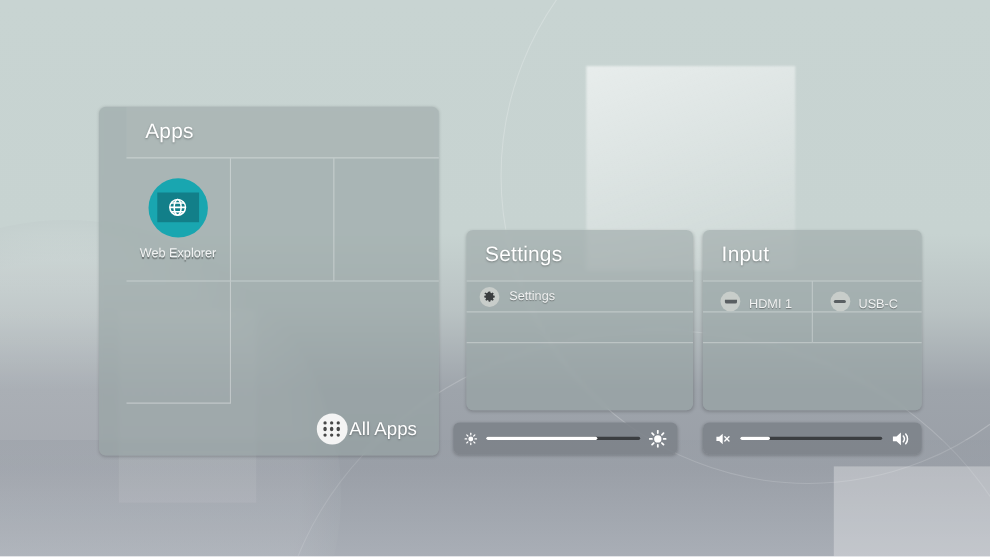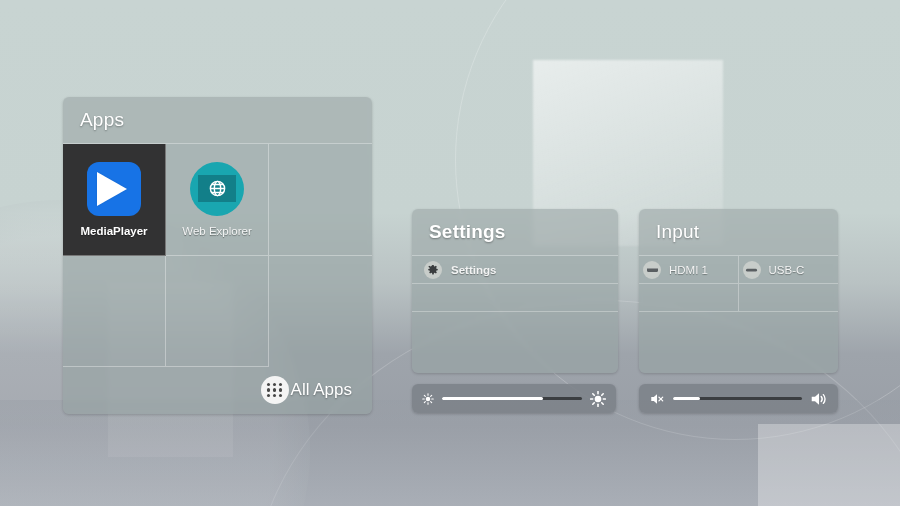--- a/index.html
+++ b/index.html
@@ -79,21 +79,21 @@
     padding-left: 17px;
     color: #ffffff;
     font-size: 19px;
     letter-spacing: .2px;
     text-shadow: 0 1px 2px rgba(0,0,0,.35);
     border-bottom: 1px solid rgba(255,255,255,.32);
     background: rgba(255,255,255,.045);
   }
 
   
-  #apps-panel { left: 63px; top: 97px; width: 309px; height: 317px; }
+  #apps-panel { left: 90px; top: 97px; width: 309px; height: 317px; padding-left: 25px; }
   #apps-grid {
     display: grid;
     grid-template-columns: repeat(3, 1fr);
     grid-template-rows: repeat(2, 1fr);
     height: 223px;
   }
   .app-tile {
     display: flex;
     flex-direction: column;
     align-items: center;
@@ -163,21 +163,21 @@
     align-content: center;
     justify-content: center;
   }
   #all-apps-dots i { background: #474747; border-radius: 50%; display:block; }
   #all-apps-label {
     color: #ffffff; font-size: 17px;
     text-shadow: 0 1px 2px rgba(0,0,0,.35);
   }
 
   
-  #settings-panel { left: 412px; top: 209px; width: 206px; height: 164px; font-weight: bold; }
+  #settings-panel { left: 424px; top: 209px; width: 206px; height: 164px; }
   .list-row {
     height: 28px;
     display: flex;
     align-items: center;
     gap: 9px;
     padding-left: 12px;
     border-bottom: 1px solid rgba(255,255,255,.30);
     cursor: pointer;
   }
   .list-row .row-label {
@@ -198,23 +198,23 @@
 
   
   #input-panel { left: 639px; top: 209px; width: 199px; height: 164px; }
   #input-grid {
     display: grid;
     grid-template-columns: 1fr 1fr;
     grid-template-rows: 28px 28px 28px;
   }
   .input-cell {
     display: flex;
-    align-items: center;
+    align-items: flex-end;
     gap: 8px;
-    padding-left: 4px;
+    padding-left: 16px;
     border-right: 1px solid rgba(255,255,255,.30);
     border-bottom: 1px solid rgba(255,255,255,.30);
     cursor: pointer;
   }
   .input-cell:nth-child(2n) { border-right: none; }
   .input-cell .row-label {
     color: #f2f3f3; font-size: 11.5px;
     text-shadow: 0 1px 1px rgba(0,0,0,.35);
     white-space: nowrap;
   }
@@ -260,29 +260,20 @@
   <div class="bg-shape" id="bg-band-bottom"></div>
   <div class="bg-shape" id="bg-card"></div>
   <div class="bg-shape" id="bg-block-left"></div>
   <div class="bg-shape" id="bg-block-right"></div>
 
   <div class="panel" id="apps-panel">
     <div class="panel-header">Apps</div>
 
     <div id="apps-grid">
 
-      <div class="app-tile selected">
-        <div class="icon-box">
-          <div class="ico-media">
-            <div class="tri"></div>
-          </div>
-          <div class="inner-dot"></div>
-        </div>
-        <div class="app-label">MediaPlayer</div>
-      </div>
 
       <div class="app-tile">
         <div class="icon-box">
           <div class="ico-circle">
             <div class="plate">
               <svg width="19" height="19" viewBox="0 0 24 24" fill="none" stroke="#ffffff" stroke-width="1.8">
                 <circle cx="12" cy="12" r="9"></circle>
                 <ellipse cx="12" cy="12" rx="4" ry="9"></ellipse>
                 <line x1="3" y1="12" x2="21" y2="12"></line>
                 <line x1="4.4" y1="7" x2="19.6" y2="7"></line>

